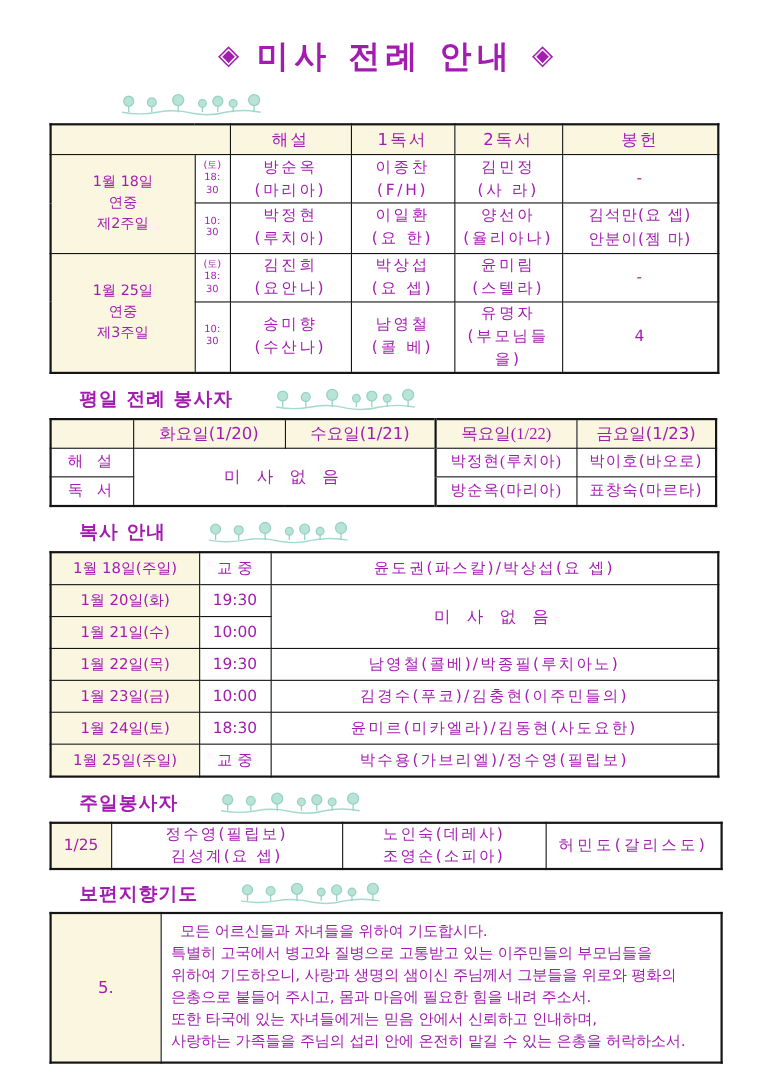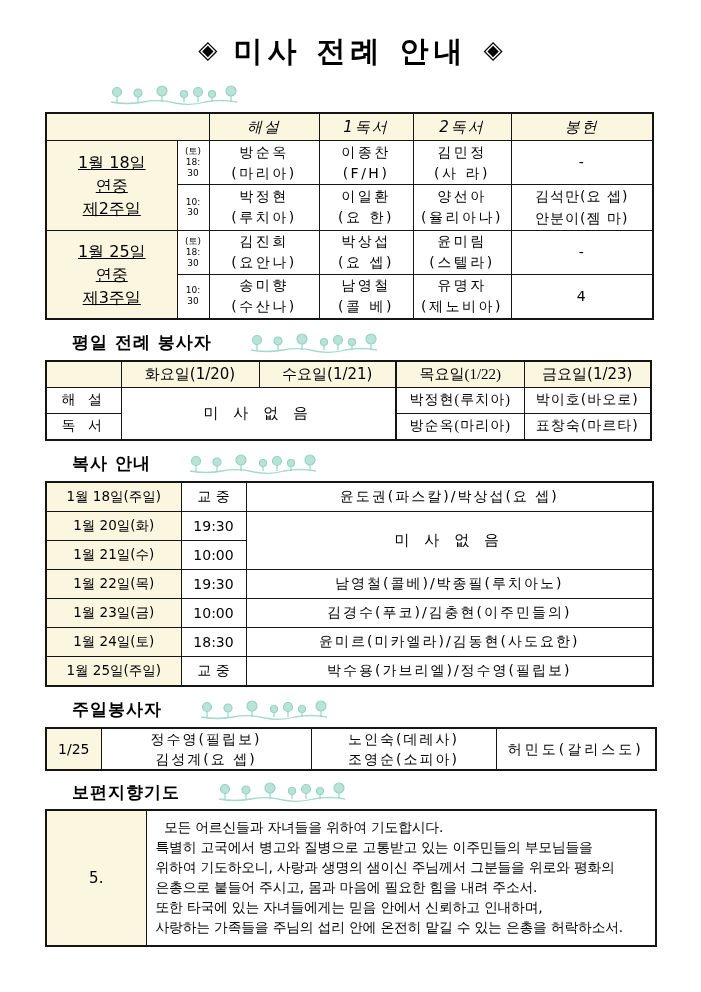--- a/index.html
+++ b/index.html
@@ -1,18 +1,18 @@
 <!DOCTYPE html>
 <html><head>
 <meta charset="utf-8">
 <style>
   html,body{margin:0;padding:0;background:#ffffff;}
   .page{
     width:701px;height:992px;background:#ffffff;overflow:hidden;position:relative;
-    font-family:"DejaVu Sans","Liberation Sans",sans-serif;color:#000000;
+    font-family:"DejaVu Sans","Liberation Sans",sans-serif;color:#a21caf;
   }
   
   .title{
     margin:32px 0 4px 0;text-align:center;font-size:29px;font-weight:bold;
     letter-spacing:5px;white-space:nowrap;
   }
   .title .diamond{font-size:25px;letter-spacing:0;margin:0 16px;vertical-align:3px;}
   
   .sec-head{display:flex;align-items:center;margin:11px 0 5px 72px;height:24px;}
   .sec-head h2{font-size:17px;font-weight:bold;margin:0;letter-spacing:1px;white-space:nowrap;}
@@ -21,23 +21,23 @@
   table{border-collapse:collapse;table-layout:fixed;margin-left:45px;border:2px solid #151515;}
   th,td{border:1px solid #151515;text-align:center;vertical-align:middle;padding:0 2px;
         font-size:14px;overflow:hidden;}
   th{font-weight:normal;font-size:15px;}
   .cream{background:#faf6e0;}
   .pre{white-space:pre-line;}
   .prewrap{white-space:pre-wrap;}
   .bL{border-left:2px solid #151515;font-family:Liberation Serif, serif;}
   
   .t1{width:607px;}
-  .t1 .hdr th{height:26px;letter-spacing:2px;font-style:italic;}
+  .t1 .hdr th{height:26px;letter-spacing:2px;}
   .t1 td{height:43px;}
-  .t1 .date{font-size:16px;line-height:1.45;text-decoration:underline;}
+  .t1 .date{font-size:13px;line-height:1.45;}
   .t1 .time{font-size:9px;line-height:1.2;padding:0;letter-spacing:0;}
   .t1 .nm{letter-spacing:2.5px;line-height:1.5;margin-left:47px;}
   .t1 .off{letter-spacing:1px;line-height:1.6;}
   
   .t2{width:605px;padding-left:19px;}
   .t2 th,.t2 td{height:25px;}
   .t2 .lbl{letter-spacing:4px;}
   .t2 .nomass{font-size:15px;letter-spacing:5px;}
   .t2 .nm{letter-spacing:1px;}
   
@@ -151,21 +151,21 @@
       <td class="off pre">-</td>
     </tr>
     <tr>
       <td class="time pre">10:
 30</td>
       <td class="nm pre">송미향
 (수산나)</td>
       <td class="nm pre">남영철
 (콜 베)</td>
       <td class="nm pre">유명자
-(제노비아)</td>
+(부모님들을)</td>
       <td class="off pre">4</td>
     </tr>
   </tbody>
     </table>
 
   <div class="sec-head">
     <h2>평일 전례 봉사자</h2>
     <svg class="stamp" width="132" height="22" viewBox="0 0 132 22">
       <path d="M3 18 q16 3 32 0 q16 -3 32 1 q16 3 30 -1 q16 -3 32 0" stroke="#8ed1bf" stroke-width="1.3" fill="none"></path>
       <g stroke="#7cc9b4" stroke-width="1.2" fill="#a9ddcf">

